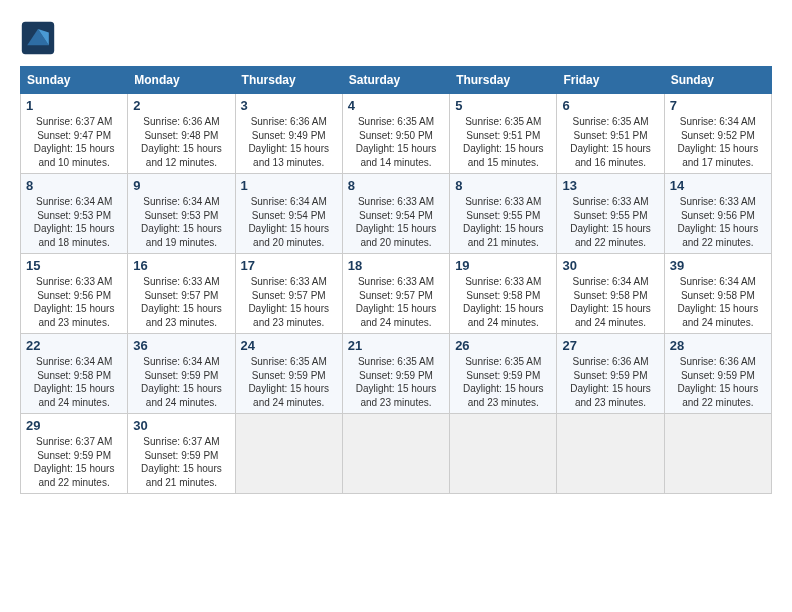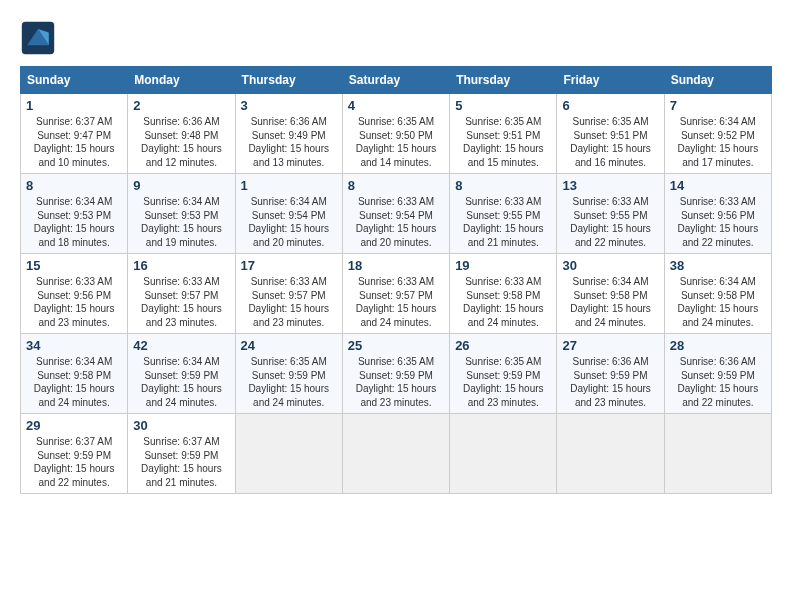--- a/index.html
+++ b/index.html
@@ -202,39 +202,39 @@
         </td>
         <td>
           <span class="day-num">19</span>
           <div class="day-info">Sunrise: 6:33 AM<br>Sunset: 9:58 PM<br>Daylight: 15 hours<br>and 24 minutes.</div>
         </td>
         <td>
           <span class="day-num">30</span>
           <div class="day-info">Sunrise: 6:34 AM<br>Sunset: 9:58 PM<br>Daylight: 15 hours<br>and 24 minutes.</div>
         </td>
         <td>
-          <span class="day-num">38</span>
+          <span class="day-num">39</span>
           <div class="day-info">Sunrise: 6:34 AM<br>Sunset: 9:58 PM<br>Daylight: 15 hours<br>and 24 minutes.</div>
         </td>
       </tr>
       <tr>
         <td>
-          <span class="day-num">34</span>
+          <span class="day-num">22</span>
           <div class="day-info">Sunrise: 6:34 AM<br>Sunset: 9:58 PM<br>Daylight: 15 hours<br>and 24 minutes.</div>
         </td>
         <td>
-          <span class="day-num">42</span>
+          <span class="day-num">36</span>
           <div class="day-info">Sunrise: 6:34 AM<br>Sunset: 9:59 PM<br>Daylight: 15 hours<br>and 24 minutes.</div>
         </td>
         <td>
           <span class="day-num">24</span>
           <div class="day-info">Sunrise: 6:35 AM<br>Sunset: 9:59 PM<br>Daylight: 15 hours<br>and 24 minutes.</div>
         </td>
         <td>
-          <span class="day-num">25</span>
+          <span class="day-num">21</span>
           <div class="day-info">Sunrise: 6:35 AM<br>Sunset: 9:59 PM<br>Daylight: 15 hours<br>and 23 minutes.</div>
         </td>
         <td>
           <span class="day-num">26</span>
           <div class="day-info">Sunrise: 6:35 AM<br>Sunset: 9:59 PM<br>Daylight: 15 hours<br>and 23 minutes.</div>
         </td>
         <td>
           <span class="day-num">27</span>
           <div class="day-info">Sunrise: 6:36 AM<br>Sunset: 9:59 PM<br>Daylight: 15 hours<br>and 23 minutes.</div>
         </td>

